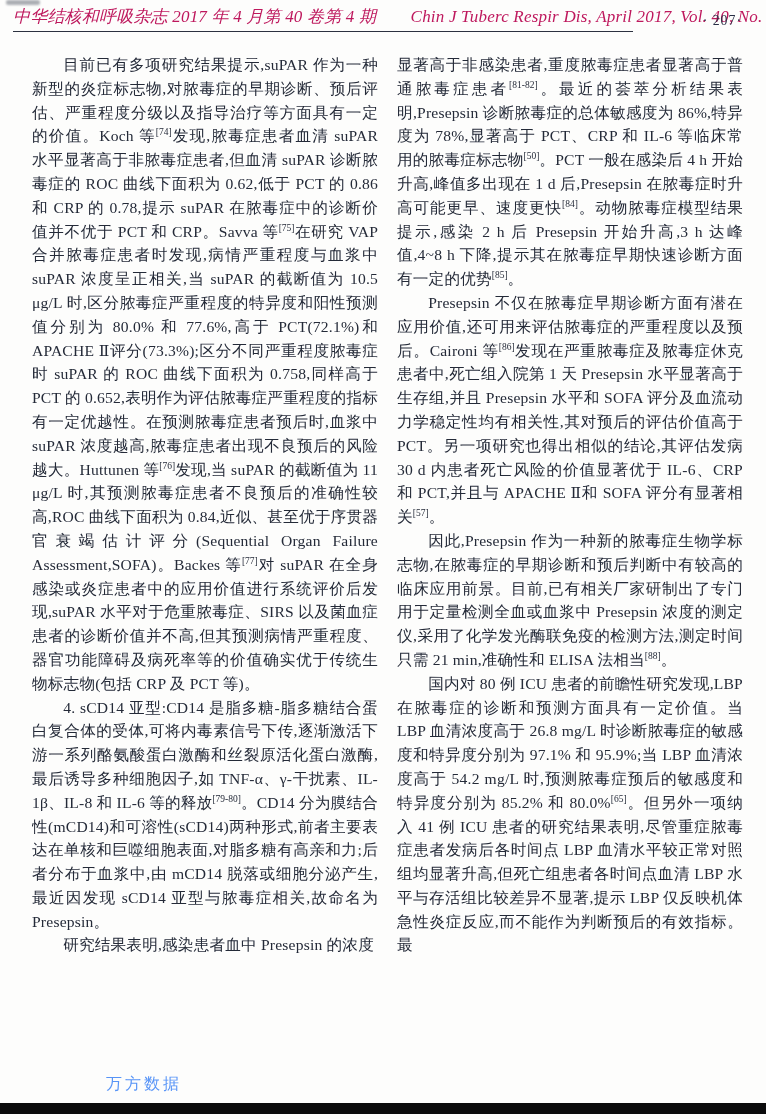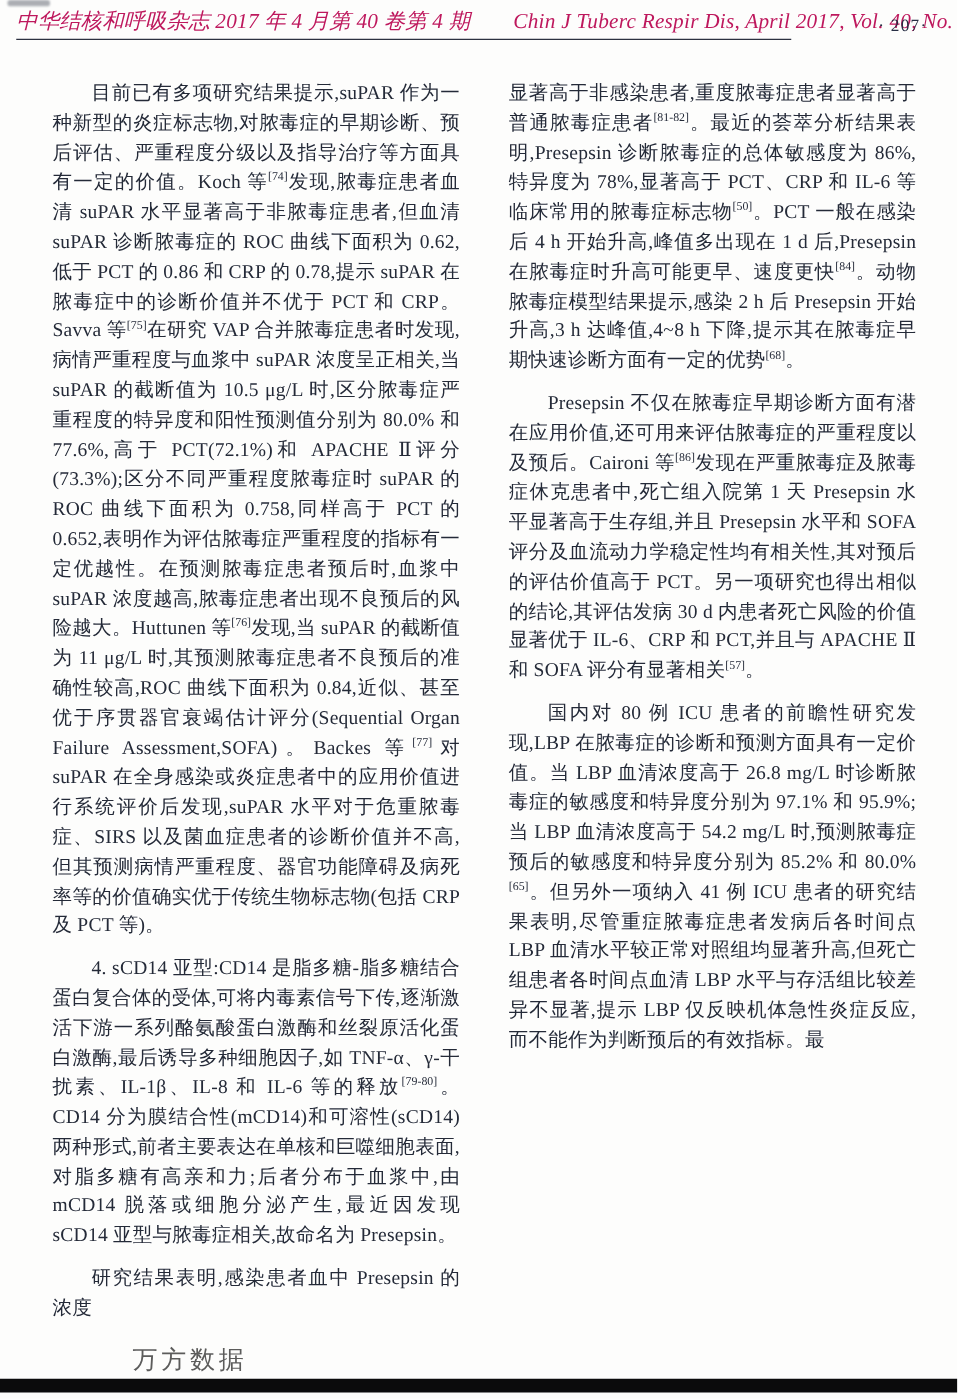--- a/index.html
+++ b/index.html
@@ -44,41 +44,41 @@
   .col {
     position: absolute;
     top: 53px;
     width: 346px;
     height: 1048px;
     overflow: hidden;
   }
   .col-left  { left: 32px; }
   .col-right { left: 397px; }
   .para {
-    margin: 10px;
+    margin: 0;
     font-size: 15.6px;
     line-height: 23.8px;
     letter-spacing: 0.2px;
     text-align: justify;
     text-justify: inter-ideograph;
     color: #242a38;
   }
   .para.indent { text-indent: 2em; }
   .para sup {
     font-size: 9.5px;
     line-height: 0;
     letter-spacing: 0;
     vertical-align: super;
   }
   .watermark {
     position: absolute;
     left: 106px; top: 1074px;
-    font-size: 20px;
+    font-size: 16px;
     letter-spacing: 3px;
-    color: #404040;
+    color: #3b82f6;
     opacity: 0.85;
     pointer-events: none;
   }
   .bottom-bar {
     position: absolute;
     left: 0; top: 1103px;
     width: 766px; height: 11px;
     background: #0b0b0c;
   }
 </style>
@@ -92,20 +92,21 @@
     <span>中华结核和呼吸杂志 2017 年 4 月第 40 卷第 4 期　　Chin J Tuberc Respir Dis, April 2017, Vol. 40, No. 4</span>
   </div>
   <div class="pageno">· 207·</div>
 
   <div class="col col-left">
       <p class="para indent">目前已有多项研究结果提示,suPAR 作为一种新型的炎症标志物,对脓毒症的早期诊断、预后评估、严重程度分级以及指导治疗等方面具有一定的价值。Koch 等<sup>[74]</sup>发现,脓毒症患者血清 suPAR 水平显著高于非脓毒症患者,但血清 suPAR 诊断脓毒症的 ROC 曲线下面积为 0.62,低于 PCT 的 0.86 和 CRP 的 0.78,提示 suPAR 在脓毒症中的诊断价值并不优于 PCT 和 CRP。Savva 等<sup>[75]</sup>在研究 VAP 合并脓毒症患者时发现,病情严重程度与血浆中 suPAR 浓度呈正相关,当 suPAR 的截断值为 10.5 μg/L 时,区分脓毒症严重程度的特异度和阳性预测值分别为 80.0% 和 77.6%,高于 PCT(72.1%)和 APACHE Ⅱ评分(73.3%);区分不同严重程度脓毒症时 suPAR 的 ROC 曲线下面积为 0.758,同样高于 PCT 的 0.652,表明作为评估脓毒症严重程度的指标有一定优越性。在预测脓毒症患者预后时,血浆中 suPAR 浓度越高,脓毒症患者出现不良预后的风险越大。Huttunen 等<sup>[76]</sup>发现,当 suPAR 的截断值为 11 μg/L 时,其预测脓毒症患者不良预后的准确性较高,ROC 曲线下面积为 0.84,近似、甚至优于序贯器官衰竭估计评分(Sequential Organ Failure Assessment,SOFA)。Backes 等<sup>[77]</sup>对 suPAR 在全身感染或炎症患者中的应用价值进行系统评价后发现,suPAR 水平对于危重脓毒症、SIRS 以及菌血症患者的诊断价值并不高,但其预测病情严重程度、器官功能障碍及病死率等的价值确实优于传统生物标志物(包括 CRP 及 PCT 等)。</p>
       <p class="para indent">4. sCD14 亚型:CD14 是脂多糖-脂多糖结合蛋白复合体的受体,可将内毒素信号下传,逐渐激活下游一系列酪氨酸蛋白激酶和丝裂原活化蛋白激酶,最后诱导多种细胞因子,如 TNF-α、γ-干扰素、IL-1β、IL-8 和 IL-6 等的释放<sup>[79-80]</sup>。CD14 分为膜结合性(mCD14)和可溶性(sCD14)两种形式,前者主要表达在单核和巨噬细胞表面,对脂多糖有高亲和力;后者分布于血浆中,由 mCD14 脱落或细胞分泌产生,最近因发现 sCD14 亚型与脓毒症相关,故命名为 Presepsin。</p>
       <p class="para indent">研究结果表明,感染患者血中 Presepsin 的浓度</p>
     </div>
   <div class="col col-right">
-      <p class="para">显著高于非感染患者,重度脓毒症患者显著高于普通脓毒症患者<sup>[81-82]</sup>。最近的荟萃分析结果表明,Presepsin 诊断脓毒症的总体敏感度为 86%,特异度为 78%,显著高于 PCT、CRP 和 IL-6 等临床常用的脓毒症标志物<sup>[50]</sup>。PCT 一般在感染后 4 h 开始升高,峰值多出现在 1 d 后,Presepsin 在脓毒症时升高可能更早、速度更快<sup>[84]</sup>。动物脓毒症模型结果提示,感染 2 h 后 Presepsin 开始升高,3 h 达峰值,4~8 h 下降,提示其在脓毒症早期快速诊断方面有一定的优势<sup>[68]</sup>。</p>
+      <p class="para">显著高于非感染患者,重度脓毒症患者显著高于普通脓毒症患者<sup>[81-82]</sup>。最近的荟萃分析结果表明,Presepsin 诊断脓毒症的总体敏感度为 86%,特异度为 78%,显著高于 PCT、CRP 和 IL-6 等临床常用的脓毒症标志物<sup>[50]</sup>。PCT 一般在感染后 4 h 开始升高,峰值多出现在 1 d 后,Presepsin 在脓毒症时升高可能更早、速度更快<sup>[84]</sup>。动物脓毒症模型结果提示,感染 2 h 后 Presepsin 开始升高,3 h 达峰值,4~8 h 下降,提示其在脓毒症早期快速诊断方面有一定的优势<sup>[85]</sup>。</p>
       <p class="para indent">Presepsin 不仅在脓毒症早期诊断方面有潜在应用价值,还可用来评估脓毒症的严重程度以及预后。Caironi 等<sup>[86]</sup>发现在严重脓毒症及脓毒症休克患者中,死亡组入院第 1 天 Presepsin 水平显著高于生存组,并且 Presepsin 水平和 SOFA 评分及血流动力学稳定性均有相关性,其对预后的评估价值高于 PCT。另一项研究也得出相似的结论,其评估发病 30 d 内患者死亡风险的价值显著优于 IL-6、CRP 和 PCT,并且与 APACHE Ⅱ和 SOFA 评分有显著相关<sup>[57]</sup>。</p>
+      <p class="para indent">因此,Presepsin 作为一种新的脓毒症生物学标志物,在脓毒症的早期诊断和预后判断中有较高的临床应用前景。目前,已有相关厂家研制出了专门用于定量检测全血或血浆中 Presepsin 浓度的测定仪,采用了化学发光酶联免疫的检测方法,测定时间只需 21 min,准确性和 ELISA 法相当<sup>[88]</sup>。</p>
       <p class="para indent">国内对 80 例 ICU 患者的前瞻性研究发现,LBP 在脓毒症的诊断和预测方面具有一定价值。当 LBP 血清浓度高于 26.8 mg/L 时诊断脓毒症的敏感度和特异度分别为 97.1% 和 95.9%;当 LBP 血清浓度高于 54.2 mg/L 时,预测脓毒症预后的敏感度和特异度分别为 85.2% 和 80.0%<sup>[65]</sup>。但另外一项纳入 41 例 ICU 患者的研究结果表明,尽管重症脓毒症患者发病后各时间点 LBP 血清水平较正常对照组均显著升高,但死亡组患者各时间点血清 LBP 水平与存活组比较差异不显著,提示 LBP 仅反映机体急性炎症反应,而不能作为判断预后的有效指标。最</p>
     </div>
 
   <div class="watermark">万方数据</div>
   <div class="bottom-bar"></div>
 </div>
 
 </body></html>

